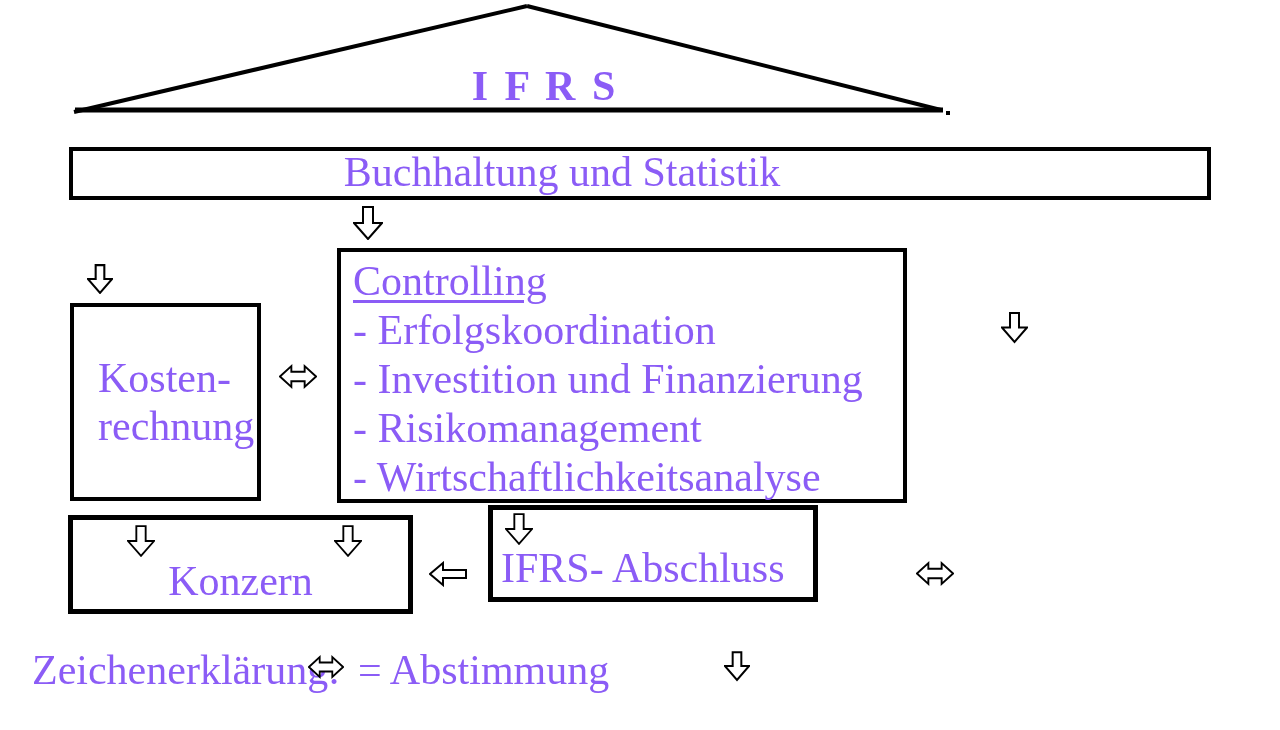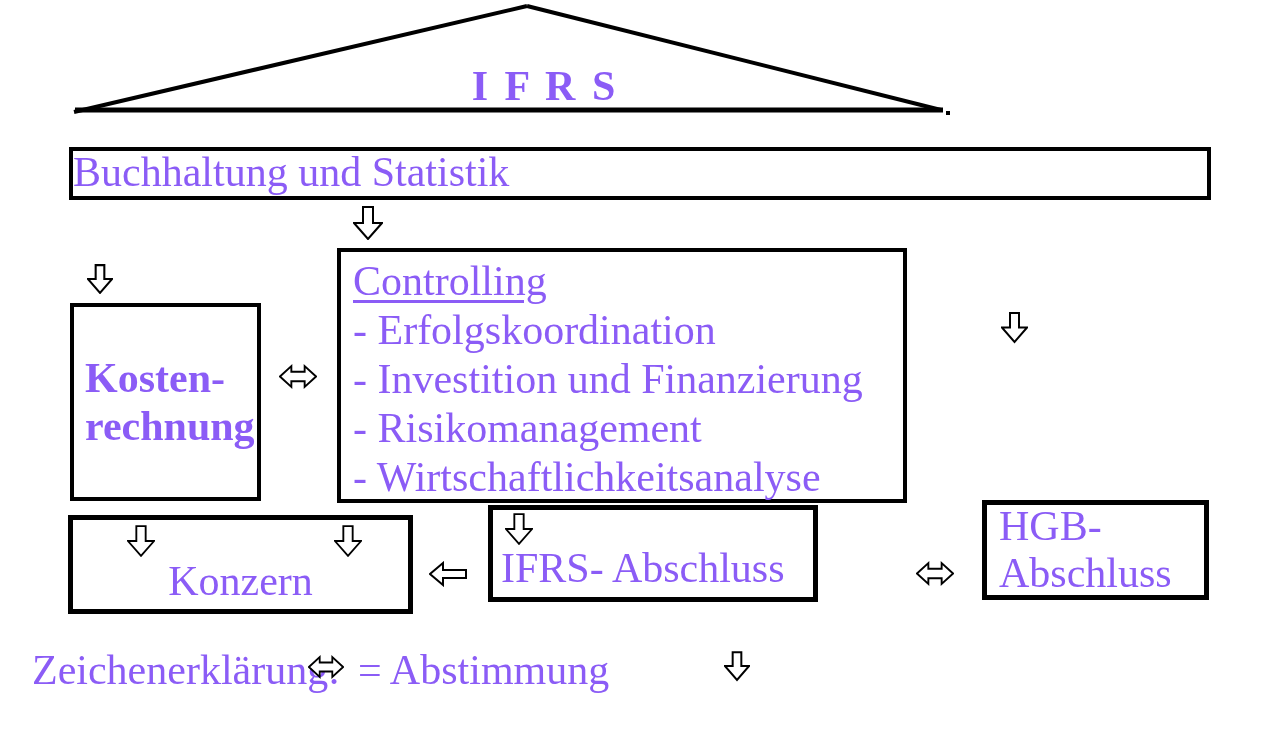--- a/index.html
+++ b/index.html
@@ -10,24 +10,24 @@
   .abs{position:absolute;}
   .box{position:absolute;border:4px solid #000;background:#fff;box-sizing:border-box;}
   .box.thick{border-width:5px;}
   .t{font-size:42px;line-height:1.12;white-space:nowrap;}
   
   #roof-svg{position:absolute;left:0;top:0;}
   #roof-label{left:460px;top:62px;width:170px;text-align:center;
     font-size:42px;font-weight:bold;letter-spacing:3px;}
   
   #top-box{left:69px;top:147px;width:1142px;height:53px;}
-  #top-box .lbl{position:absolute;left:0;right:156px;top:-2px;}
+  #top-box .lbl{position:absolute;left:0;right:156px;top:-2px;text-align:center;}
   
   #kosten-box{left:70px;top:303px;width:191px;height:198px;
-    display:flex;flex-direction:column;justify-content:center;padding-left:11px;font-weight:bold;}
+    display:flex;flex-direction:column;justify-content:center;padding-left:24px;}
   #kosten-box .t{line-height:48px;}
   
   #controlling-box{left:337px;top:248px;width:570px;height:255px;padding:5px 0 1px 12px;}
   #controlling-box .t{display:block;line-height:49px;}
   #controlling-title{text-decoration:underline;text-decoration-thickness:3px;text-underline-offset:5px;}
   
   #konzern-box{left:68px;top:503px;width:345px;height:99px;margin-top:12px;}
   #konzern-box .lbl{position:absolute;left:0;right:0;bottom:4px;text-align:center;}
   #ifrs-box{left:488px;top:505px;width:330px;height:97px;}
   #ifrs-box .lbl{position:absolute;left:8px;bottom:5px;}
@@ -105,24 +105,20 @@
     <svg class="abs" style="left:12px;top:2px" width="28" height="34" viewBox="0 0 30 34">
       <polygon points="10,1 20,1 20,17 29,17 15,33 1,17 10,17" fill="#fff" stroke="#000" stroke-width="2"></polygon>
     </svg>
     <div class="lbl t">IFRS- Abschluss</div>
   </div>
 
   <svg class="abs" style="left:916px;top:560px" width="38" height="27" viewBox="0 0 40 28">
     <polygon points="1,14 13,3 13,9 27,9 27,3 39,14 27,25 27,19 13,19 13,25" fill="#fff" stroke="#000" stroke-width="2"></polygon>
   </svg>
 
-  <div id="hgb-box" class="box thick">
-    <span class="t">HGB-</span>
-    <span class="t">Abschluss</span>
-  </div>
 
   <div id="legend-label" class="abs legend-text">Zeichenerklärung:</div>
   <svg class="abs" style="left:308px;top:654px" width="36" height="26" viewBox="0 0 40 28">
     <polygon points="1,14 13,3 13,9 27,9 27,3 39,14 27,25 27,19 13,19 13,25" fill="#fff" stroke="#000" stroke-width="2"></polygon>
   </svg>
   <div id="legend-eq1" class="abs legend-text">= Abstimmung</div>
   <svg class="abs" style="left:724px;top:650px" width="26" height="32" viewBox="0 0 30 34">
     <polygon points="10,1 20,1 20,17 29,17 15,33 1,17 10,17" fill="#fff" stroke="#000" stroke-width="2.3"></polygon>
   </svg>
 

